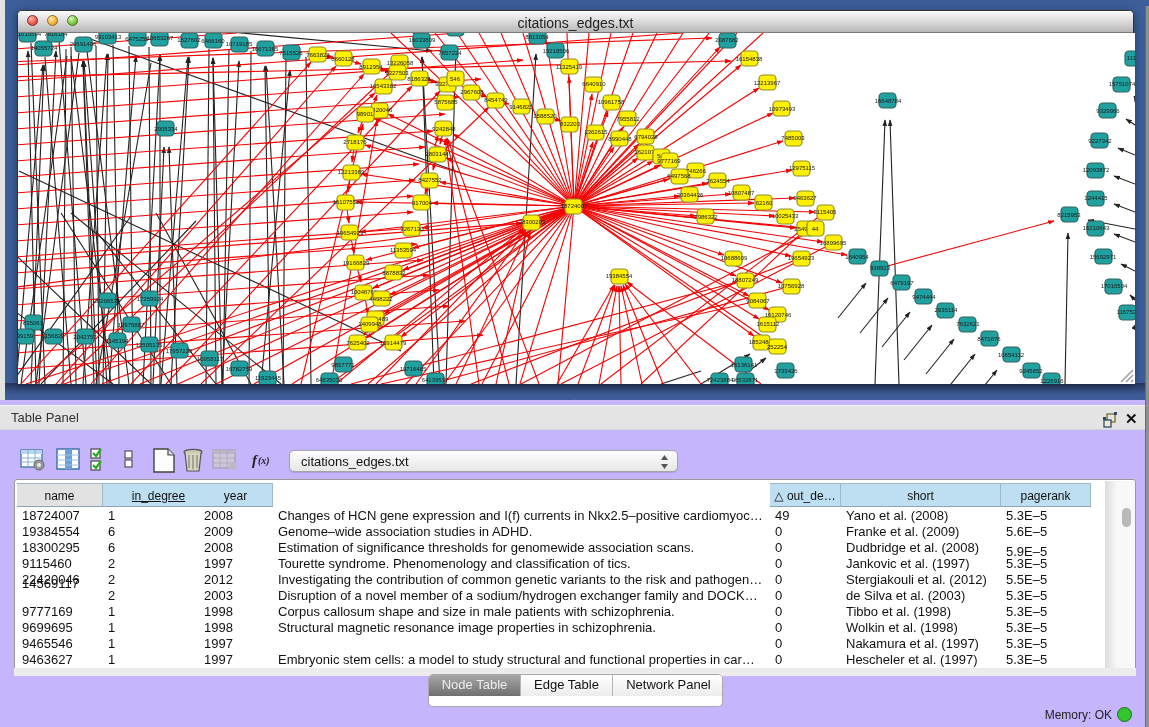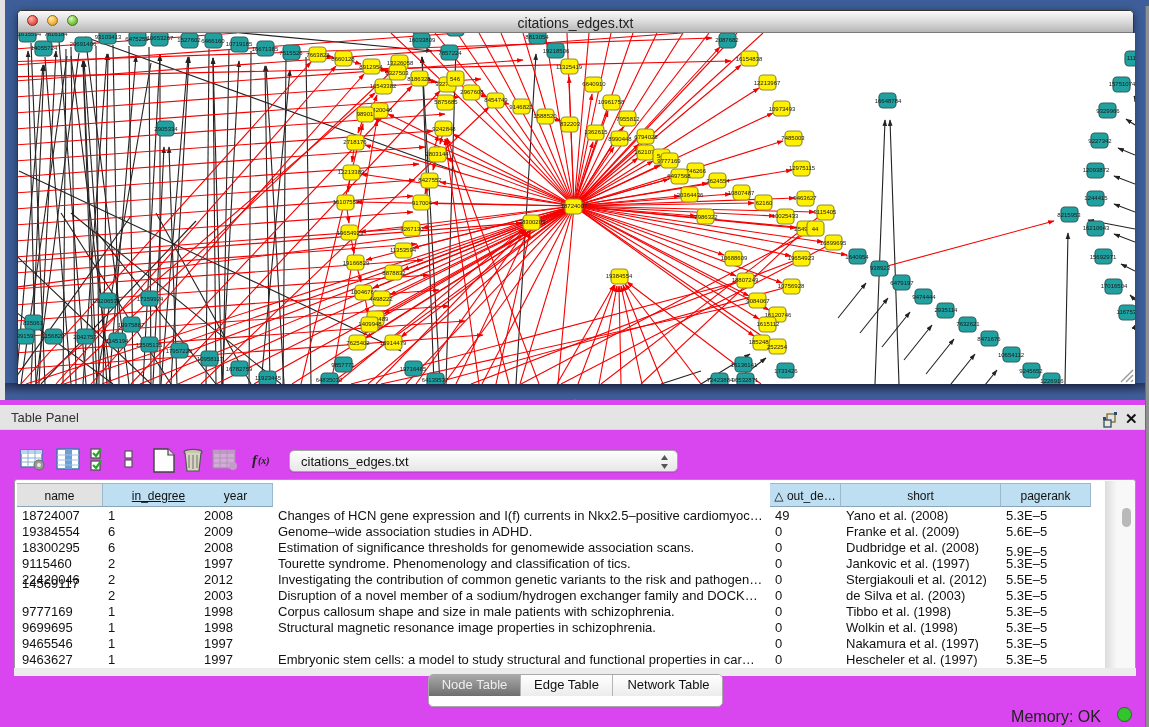--- a/index.html
+++ b/index.html
@@ -5,35 +5,35 @@
 .abs { position:absolute; }
 #blue { left:0; top:0; width:1149px; height:400px; background:#3d5e99; }
 #leftstrip { left:0; top:0; width:5px; height:400px; background:#e3e3e3; }
 #rightstrip { left:1145px; top:6px; width:4px; height:721px; background:#909090; border-left:1px solid #6b6b6b; }
 #winshadow { left:5px; top:383px; width:1140px; height:17px; background:linear-gradient(#27355e,#3d5c96 70%,#3f5e99); }
 #win { left:17px; top:10px; width:1117px; height:373px; border:1px solid #333; border-radius:5px 5px 0 0; background:#fff; box-shadow:0 2px 8px rgba(0,0,0,0.45); }
 #titlebar { position:absolute; left:0; top:0; width:100%; height:22px; border-radius:4px 4px 0 0; background:linear-gradient(#fbfbfb,#d4d4d4 60%,#b6b6b6); border-bottom:1px solid #7a7a7a; }
 #title { position:absolute; top:4px; width:100%; text-align:center; font-size:14px; color:#222; }
 .light { position:absolute; top:4px; width:11px; height:11px; border-radius:50%; }
 #graph { position:absolute; left:0; top:22px; }
-#panel { left:0; top:400px; width:1145px; height:327px; background:#d946ef; }
+#panel { left:0; top:400px; width:1145px; height:327px; background:#c4b5fd; }
 #phead { position:absolute; left:0; top:5px; width:1145px; height:25px; background:#e4e4e4; border-top:1px solid #f5f5f5; border-bottom:1px solid #d5d5d5; }
 #phead span { position:absolute; left:11px; top:4px; font-size:13px; color:#333; }
 #pclose { position:absolute; left:1125px; top:4px; font-size:15px; font-weight:bold; color:#111; }
 #dd { position:absolute; left:289px; top:50px; width:389px; height:22px; border:1px solid #a5a5a5; border-radius:5px; background:linear-gradient(#fdfdfd,#e7e7e7); box-shadow:0 1px 1px rgba(0,0,0,0.12); }
 #dd span { position:absolute; left:11px; top:3px; font-size:13px; color:#111; }
 #tbox { position:absolute; left:14px; top:79px; width:1122px; height:197px; border:1px solid #9a9a9a; border-radius:3px; background:#fff; }
 #hscroll { position:absolute; left:14px; top:268px; width:1122px; height:8px; background:#ececec; }
 #vscroll { position:absolute; left:1105px; top:81px; width:30px; height:187px; background:linear-gradient(90deg,#dcdcdc,#f8f8f8 40%); }
 #vthumb { position:absolute; left:1122px; top:108px; width:9px; height:19px; border-radius:5px; background:#b9b9b9; }
 .hc { position:absolute; top:83px; height:24px; background:#bedff2; border-right:1px solid #9db8ca; border-top:1px solid #9db8ca; border-bottom:1px solid #8aa5b8; font-size:12px; color:#111; text-align:center; line-height:24px; }
 .row { position:absolute; font-size:13px; color:#111; white-space:nowrap; }
 #tabs { position:absolute; left:428px; top:274px; width:295px; height:33px; border:1px solid #a9a9a9; border-radius:5px; background:#fff; overflow:hidden; }
 .seg { position:absolute; top:0; height:21px; font-size:13px; text-align:center; line-height:20px; color:#111; }
-#status { position:absolute; left:1000px; top:308px; width:112px; font-size:16px; color:#222; text-align:center; }
+#status { position:absolute; left:1000px; top:308px; width:112px; font-size:12px; color:#222; text-align:right; }
 #memdot { position:absolute; left:1117px; top:307px; width:15px; height:15px; border-radius:50%; background:#33c42e; border:1.5px solid #1c6e1d; }
 </style></head>
 <body>
 <div id="blue" class="abs"></div>
 <div id="leftstrip" class="abs"></div>
 <div id="rightstrip" class="abs"></div>
 <div id="winshadow" class="abs"></div>
 <div class="abs" style="left:569px;top:399px;width:12px;height:6px;color:#b9b9b9;font-size:8px;line-height:5px;text-align:center;">▲</div>
 <div id="win" class="abs">
   <div id="titlebar">
@@ -722,17 +722,17 @@
   <div class="row" style="left:278px;top:252px;">Embryonic stem cells: a model to study structural and functional properties in car…</div>
   <div class="row" style="left:775px;top:252px;">0</div>
   <div class="row" style="left:846px;top:252px;">Hescheler et al. (1997)</div>
   <div class="row" style="left:1006px;top:252px;">5.3E–5</div>
   <div id="vscroll"></div>
   <div id="vthumb"></div>
   <div id="hscroll"></div>
   <div id="tabs">
     <div class="seg" style="left:0;width:91px;background:linear-gradient(#a8a8a8,#6f6f6f);color:#eee;">Node Table</div>
     <div class="seg" style="left:91px;width:92px;border-left:1px solid #b5b5b5;background:linear-gradient(#fff,#ececec);">Edge Table</div>
-    <div class="seg" style="left:183px;width:112px;border-left:1px solid #b5b5b5;background:linear-gradient(#fff,#ececec);">Network Table</div>
+    <div class="seg" style="left:183px;width:112px;border-left:1px solid #b5b5b5;background:linear-gradient(#fff,#ececec);">Network Panel</div>
   </div>
   <div id="status">Memory: OK</div>
   <div id="memdot"></div>
 </div>
 
 </body></html>

